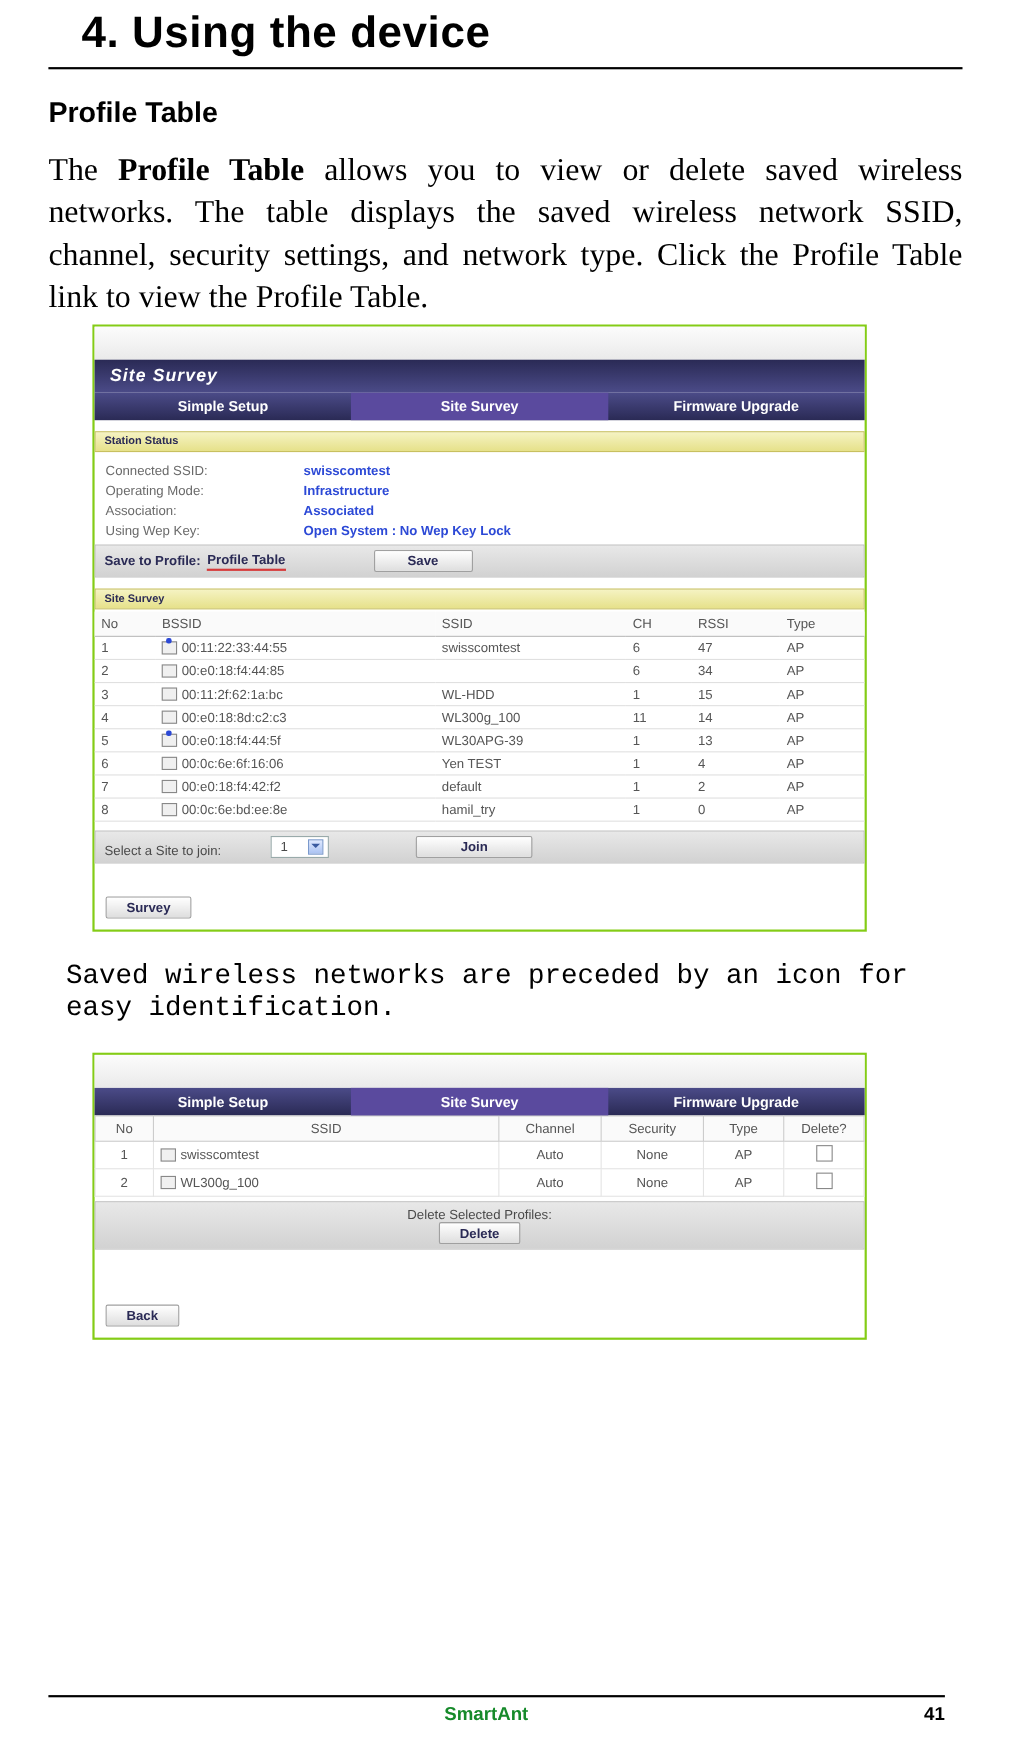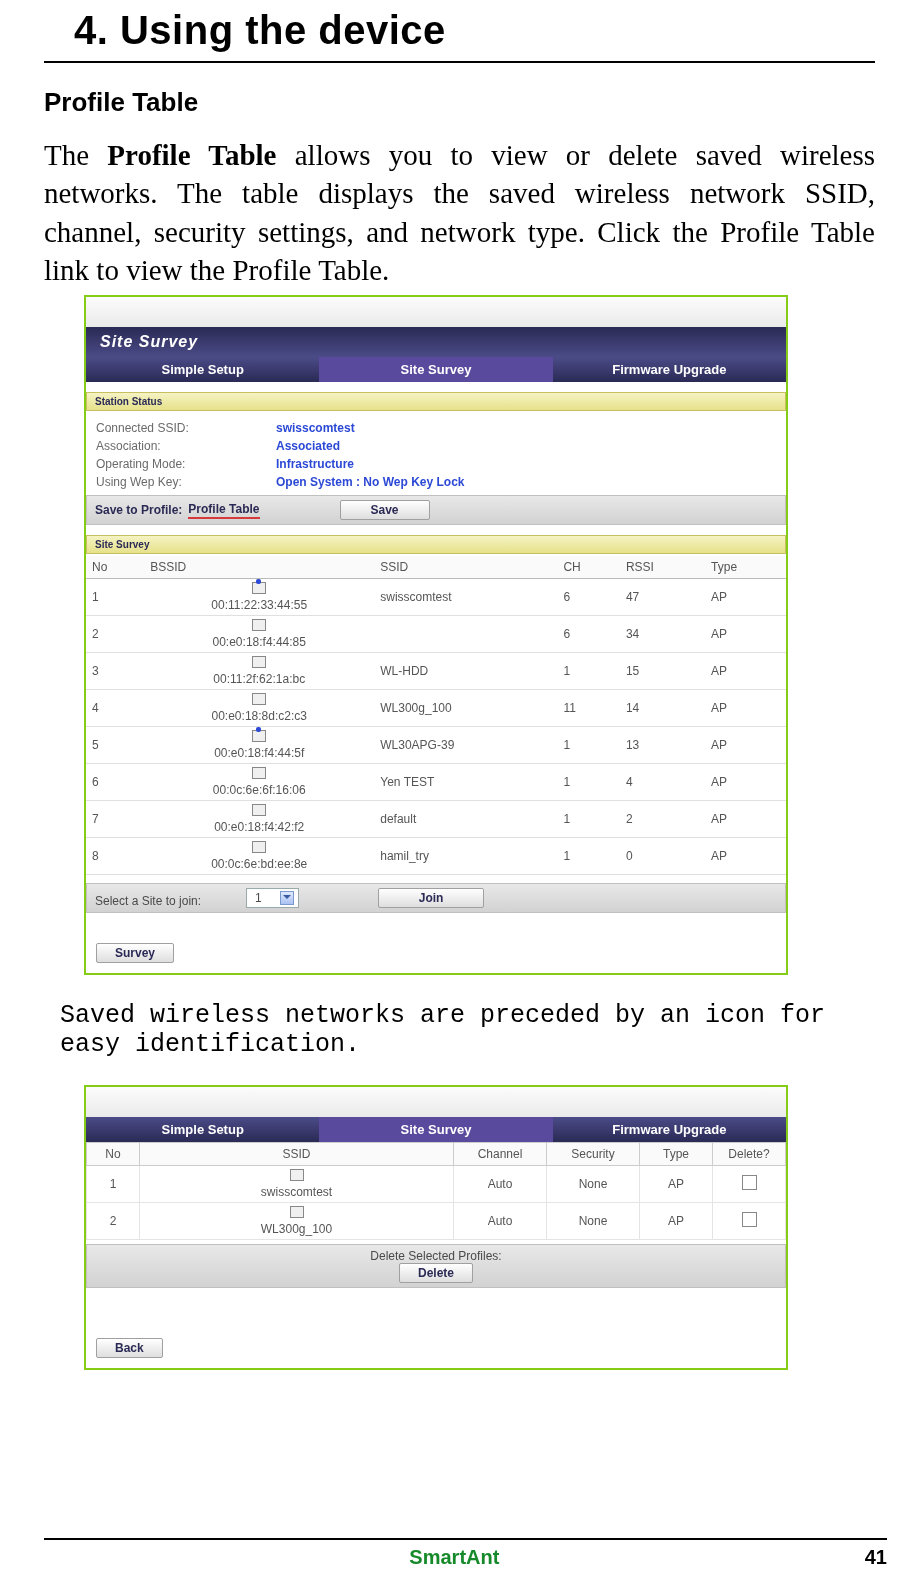--- a/index.html
+++ b/index.html
@@ -22,32 +22,32 @@
   .sl{width:180px;color:#6a6a6a;}
   .sv{color:#2c49d6;font-weight:bold;}
   .save-row{background:linear-gradient(#e8e8e8,#d2d2d2);border:1px solid #c0c0c0;padding:4px 8px;display:flex;align-items:center;font-size:12px;}
   .save-label{color:#2a2a55;font-weight:bold;margin-right:6px;}
   .profile-link{color:#2a2a55;font-weight:bold;border-bottom:2px solid #d63a3a;padding-bottom:1px;}
   .btn{display:inline-block;background:linear-gradient(#ffffff,#dedede);border:1px solid #a0a0a0;border-radius:2px;color:#2a2a55;font-weight:bold;font-size:12px;padding:2px 30px;margin-left:80px;cursor:pointer;}
   .btn.small{padding:2px 18px;margin:0;}
   table.survey{width:100%;border-collapse:collapse;margin-top:2px;font-size:12px;}
   table.survey th{border-bottom:1px solid #bbb;text-align:left;font-weight:normal;color:#555;padding:4px 6px;background:#fafafa;}
   table.survey td{border-bottom:1px solid #e0e0e0;padding:3px 6px;color:#555;}
-  .bssid-cell{display:flex;align-items:center;gap:4px;flex-direction:column;}
+  .bssid-cell{display:flex;align-items:center;gap:4px;}
   .ico{width:12px;height:10px;border:1px solid #888;display:inline-block;background:#f0f0f0;position:relative;}
   .ico.saved::after{content:"";position:absolute;top:-4px;left:3px;width:5px;height:5px;background:#2c49d6;border-radius:2px;}
   .join-row{background:linear-gradient(#e8e8e8,#d2d2d2);border:1px solid #c0c0c0;padding:4px 8px;display:flex;align-items:flex-end;font-size:12px;margin-top:8px;gap:39px;}
   .sel-box{display:inline-flex;align-items:center;border:1px solid #9aa;background:#fff;height:18px;padding:0 4px 0 8px;margin:0 40px 0 6px;}
   .sel-caret{width:12px;height:12px;margin-left:18px;background:linear-gradient(#dfe9ff,#aac2f2);border:1px solid #7a99cc;position:relative;}
   .sel-caret::after{content:"";position:absolute;left:2px;top:3px;border:4px solid transparent;border-top-color:#3a5aa0;}
   .bottom-btn{margin:30px 10px 10px 10px;}
   .note-p{font-size:25px;margin:14px 0 26px 16px;font-family:Liberation Mono, monospace;}
   .del-row{background:linear-gradient(#e8e8e8,#d2d2d2);border:1px solid #c0c0c0;padding:4px 8px;display:flex;align-items:center;justify-content:space-between;font-size:12px;margin-top:4px;flex-direction:column;}
   .chk{width:13px;height:13px;border:1px solid #888;display:inline-block;background:#fff;}
-  .footer{position:absolute;bottom:24px;left:44px;right:32px;border-top:2px solid #000;padding-top:6px;display:flex;justify-content:space-between;font-size:20px;font-weight:bold;font-family:Arial,Helvetica,sans-serif;}
+  .footer{position:absolute;bottom:24px;left:44px;right:60px;border-top:2px solid #000;padding-top:6px;display:flex;justify-content:space-between;font-size:17px;font-weight:bold;font-family:Arial,Helvetica,sans-serif;}
   .footer .brandf{color:#168a2a;text-align:center;flex:1;}
   .footer .pno{color:#000;}
   table.profiles{width:100%;border-collapse:collapse;font-size:12px;}
   table.profiles th{border:1px solid #ccc;background:#fafafa;padding:4px 6px;color:#555;font-weight:normal;}
   table.profiles td{border:1px solid #e4e4e4;padding:3px 6px;color:#555;text-align:center;}
   table.profiles td.l{text-align:left;}
 </style>
 </head>
 <body>
 
@@ -68,26 +68,26 @@
       <div class="tab sel">Site Survey</div>
       <div class="tab">Firmware Upgrade</div>
     </div>
     <div class="bar">Station Status</div>
     <div class="status">
       <div class="status-row">
           <div class="sl">Connected SSID:</div>
           <div class="sv">swisscomtest</div>
         </div>
       <div class="status-row">
+          <div class="sl">Operating Mode:</div>
+          <div class="sv">Infrastructure</div>
+        </div>
+      <div class="status-row">
           <div class="sl">Association:</div>
           <div class="sv">Associated</div>
-        </div>
-      <div class="status-row">
-          <div class="sl">Operating Mode:</div>
-          <div class="sv">Infrastructure</div>
         </div>
       <div class="status-row">
           <div class="sl">Using Wep Key:</div>
           <div class="sv">Open System : No Wep Key Lock</div>
         </div>
     </div>
     <div class="save-row">
       <span class="save-label">Save to Profile:</span>
       <span class="profile-link">Profile Table</span>
       <span class="btn">Save</span>

